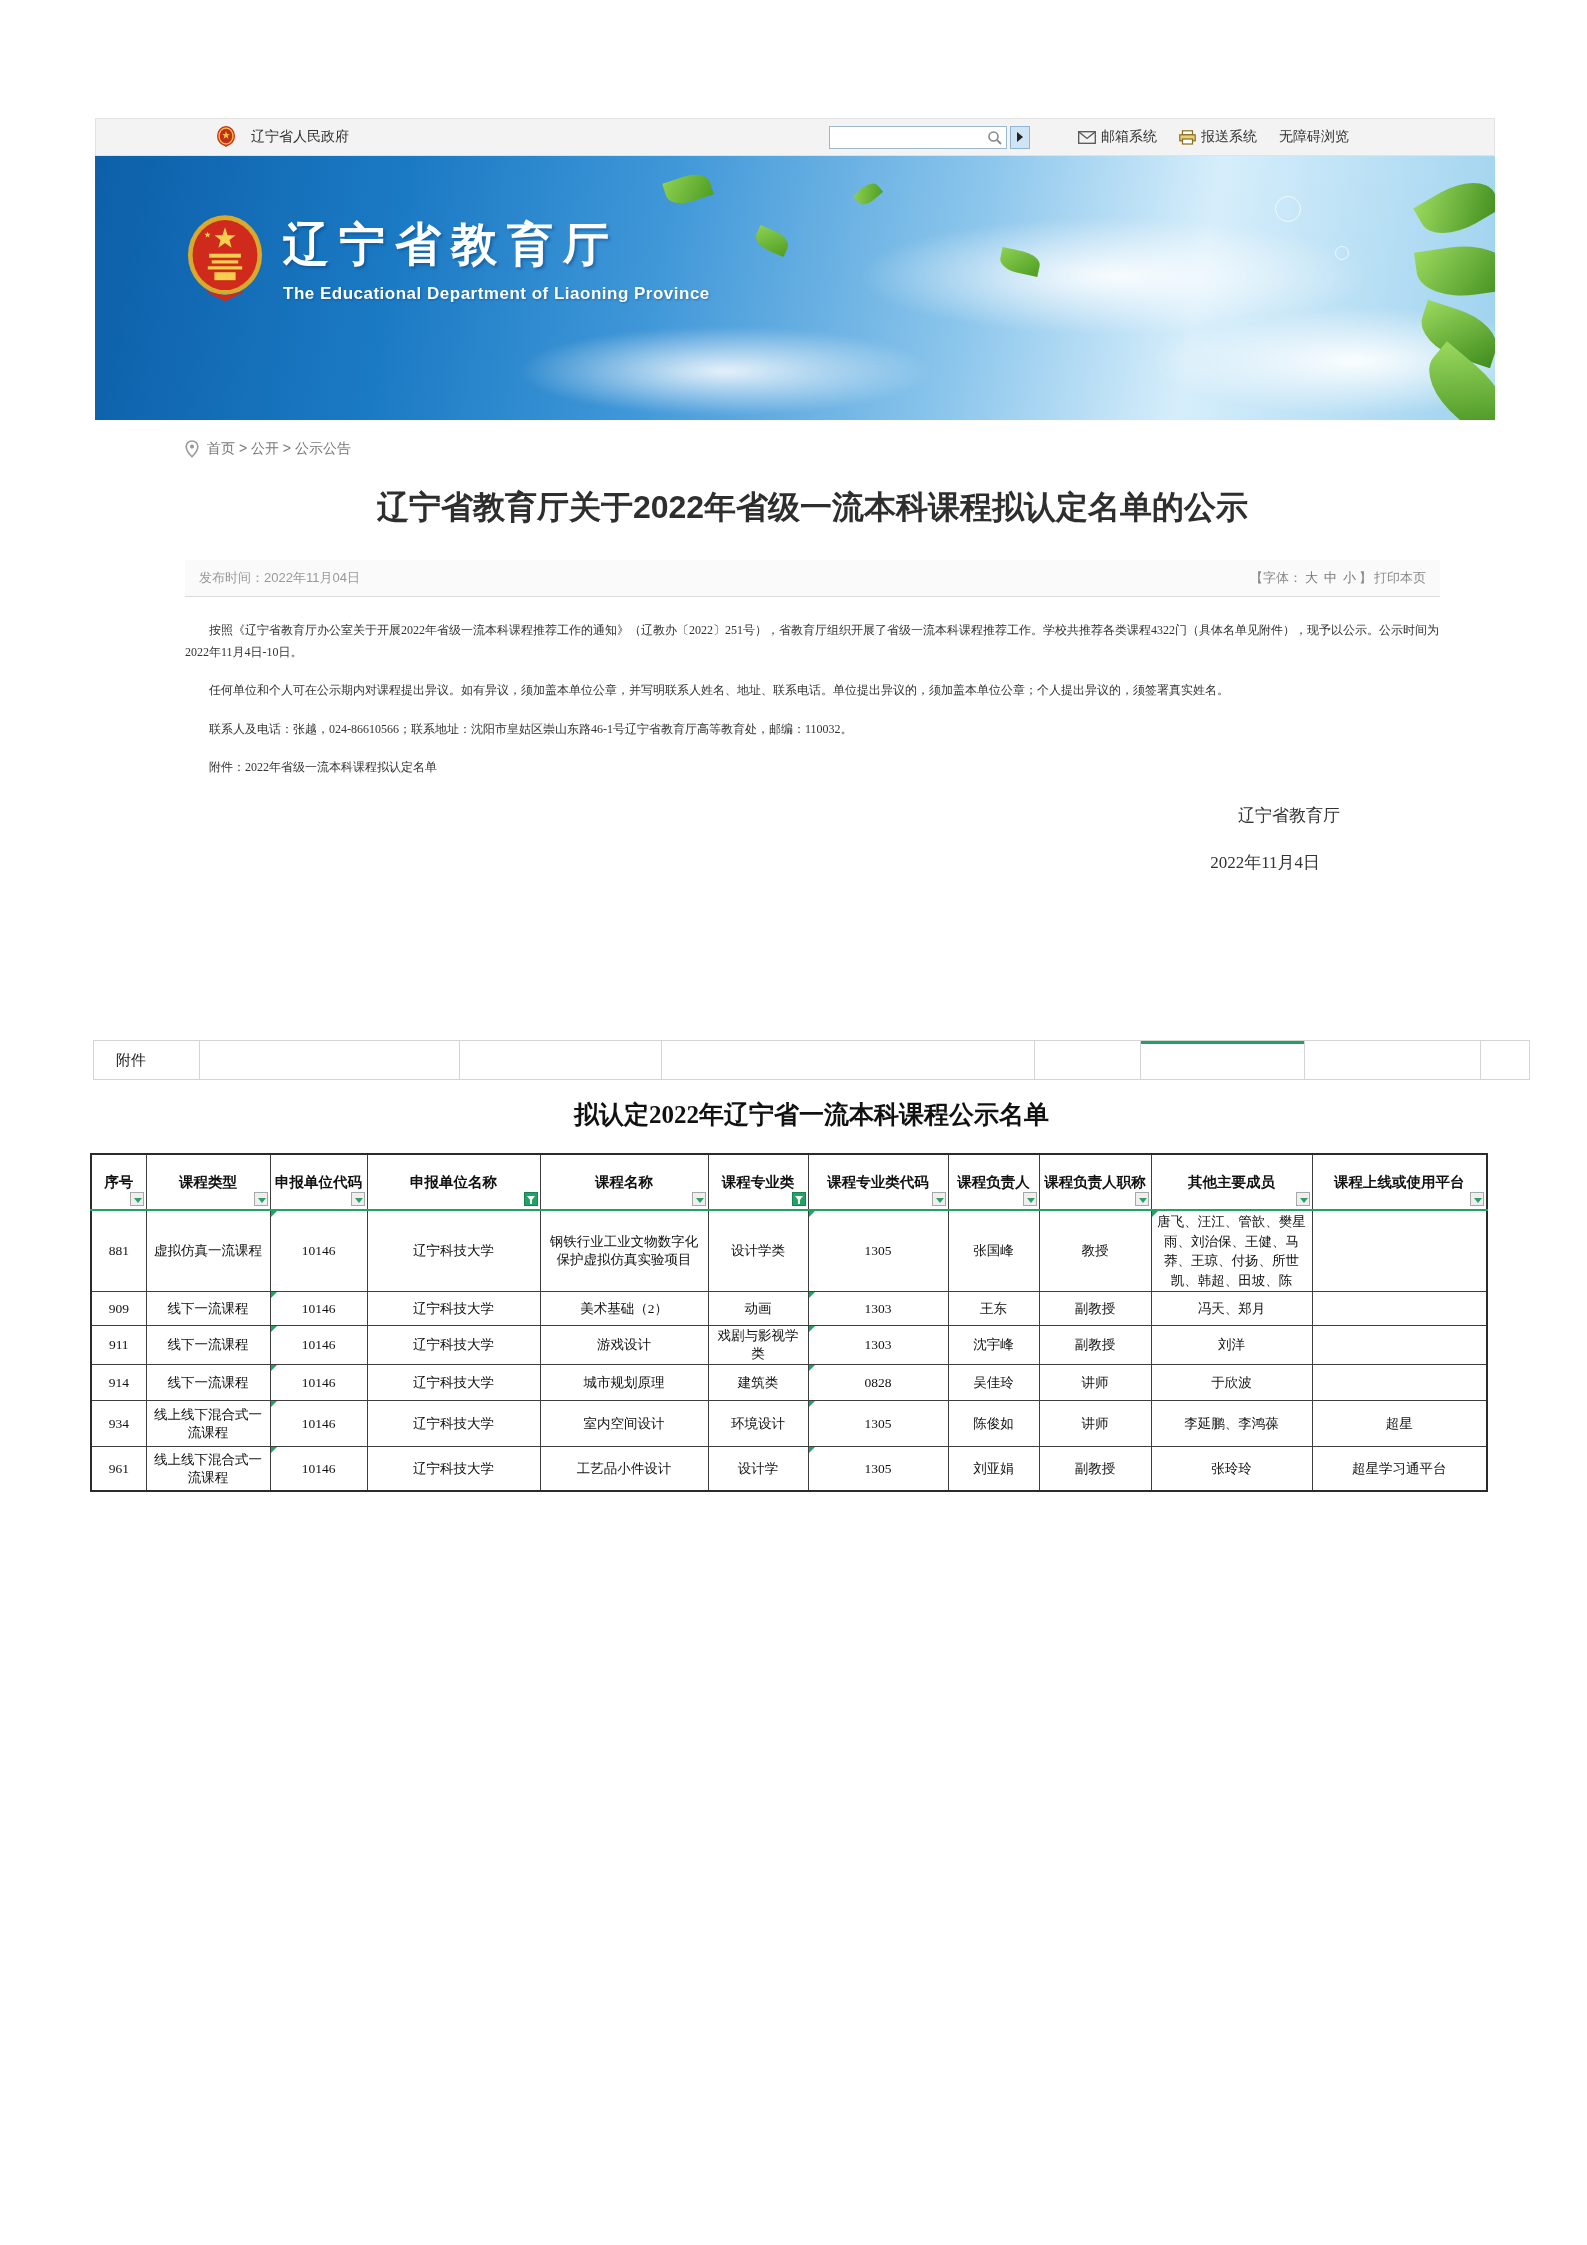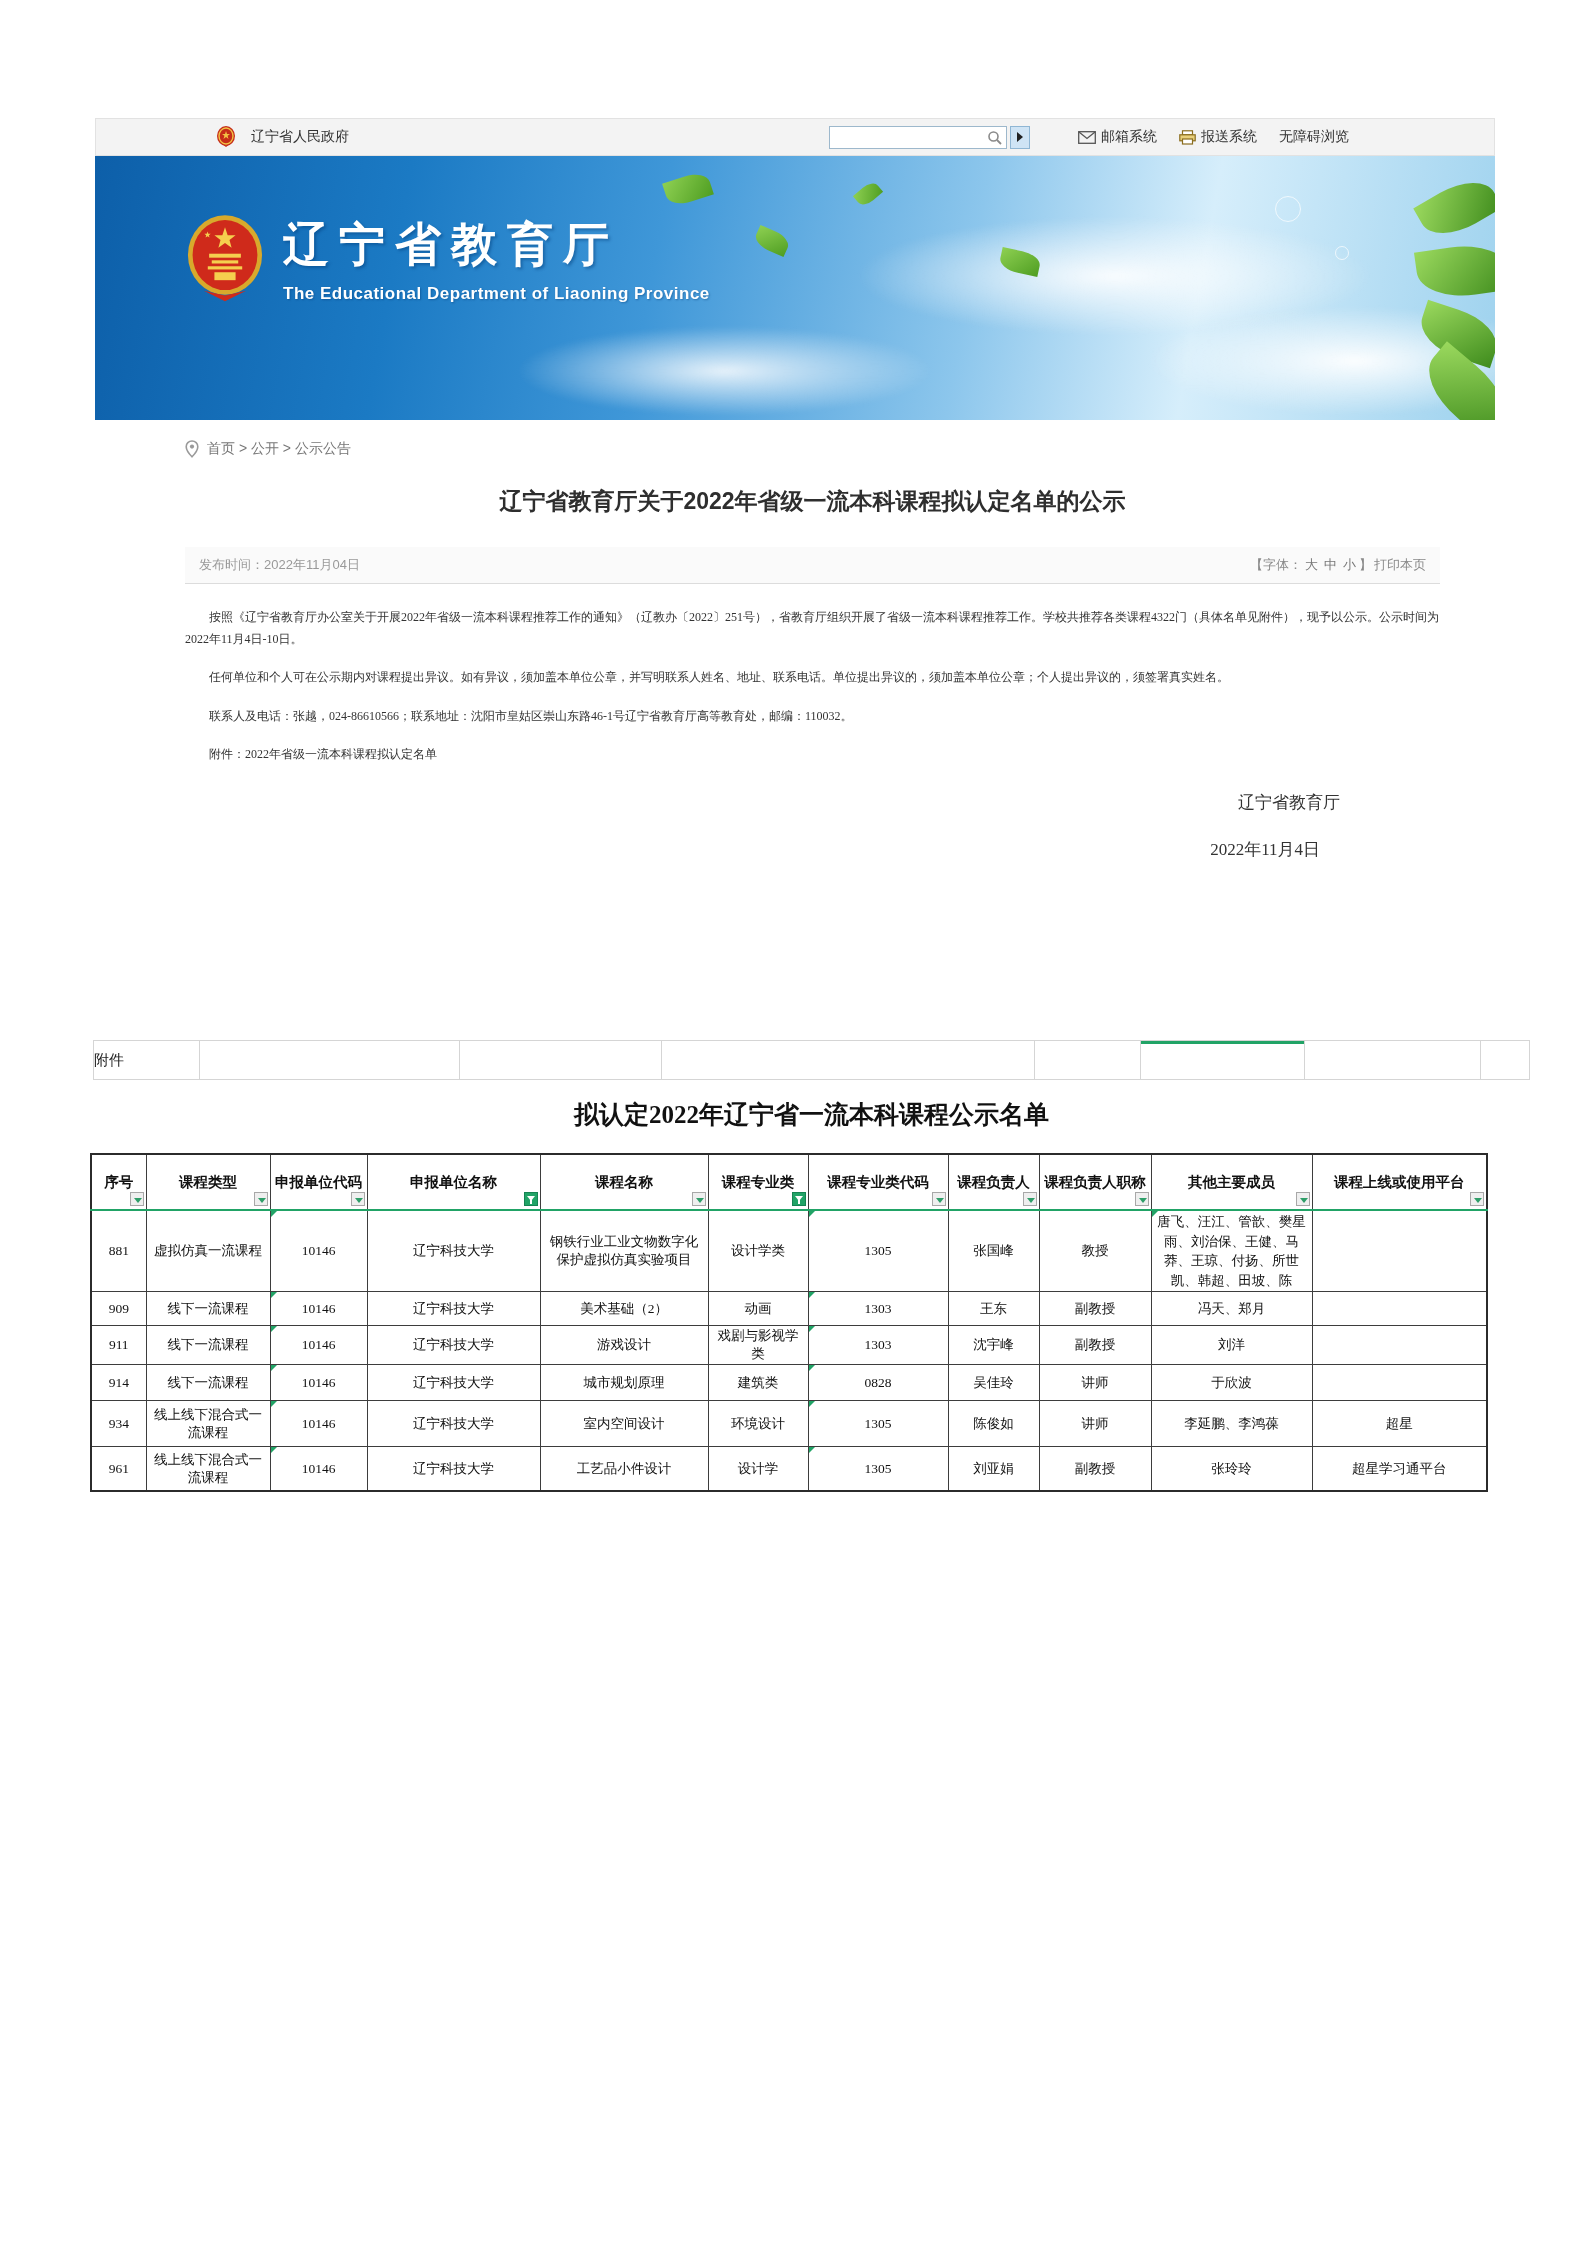--- a/index.html
+++ b/index.html
@@ -53,40 +53,40 @@
   .nav { position:absolute; left:112px; top:363px; width:1323px; height:51px; background:#0a66b4;
     display:flex; align-items:stretch; z-index:5; }
   .nav .item { flex:1; display:flex; align-items:center; justify-content:center; color:#fff;
     font-size:17px; cursor:pointer; position:relative; }
   .nav .item + .item::before { content:""; position:absolute; left:0; top:13px; bottom:13px;
     width:1px; background:rgba(255,255,255,.45); }
 
   
   .article { position:absolute; left:185px; top:440px; width:1255px; }
   .crumb { display:flex; gap:8px; color:#777; font-size:14px; }
-  .a-title { text-align:center; font-size:23px; font-weight:bold; color:#2e2e2e; margin-top:28px;
+  .a-title { text-align:center; font-size:32px; font-weight:bold; color:#2e2e2e; margin-top:28px;
     font-family:"Liberation Sans", sans-serif; }
   .meta { margin-top:30px; height:37px; background:#fafafa; border-bottom:1px solid #dcdcdc;
     display:flex; align-items:center; padding:0 14px; font-size:13px; color:#999; }
   .meta .spacer { flex:1; }
   .meta .fontctl { color:#8a8a8a; }
   .meta .fsz { cursor:pointer; margin:0 3px; color:#777; }
   .meta .print { cursor:pointer; color:#8a8a8a; margin-left:2px; }
   .body { margin-top:22px; font-family:"Liberation Serif", serif; font-size:12px; color:#333; line-height:1.85; }
   .body p { text-indent:2em; margin-bottom:16px; }
   .sig { text-align:right; font-family:"Liberation Serif", serif; font-size:17px; color:#333; }
   .sig.name { padding-right:100px; margin-top:26px; }
   .sig.date { padding-right:120px; margin-top:24px; }
 
   
   .sheet { position:absolute; left:0; top:1040px; width:1587px; height:460px; background:#fff; }
   .gridrow { position:absolute; left:93px; top:0; height:40px; display:flex;
     border-top:1px solid #d5d5d5; border-bottom:1px solid #d5d5d5; }
   .gridrow .gc { height:100%; border-right:1px solid #d5d5d5; display:flex; align-items:center;
-    padding-left:0; font-size:15px; font-family:"Liberation Serif", serif; color:#222; }
+    padding-left:22px; font-size:15px; font-family:"Liberation Serif", serif; color:#222; }
   .gridrow .gc:first-child { border-left:1px solid #d5d5d5; }
   .gridrow .sel { box-shadow:inset 0 3px 0 #21a366; }
   .sh-title { position:absolute; left:93px; top:58px; width:1437px; text-align:center;
     font-family:"Liberation Serif", serif; font-size:25px; font-weight:bold; color:#111; }
   table.xl { position:absolute; left:90px; top:113px; border-collapse:collapse; table-layout:fixed;
     font-family:"Liberation Serif", serif; border:2px solid #2b2b2b; }
   table.xl th, table.xl td { border:1px solid #3d3d3d; text-align:center; vertical-align:middle;
     padding:1px 3px; overflow:hidden; position:relative; color:#111; }
   table.xl th { font-size:14.5px; font-weight:bold; border-bottom:2px solid #21a366; background:#fff; }
   table.xl td { font-size:13.5px; }

